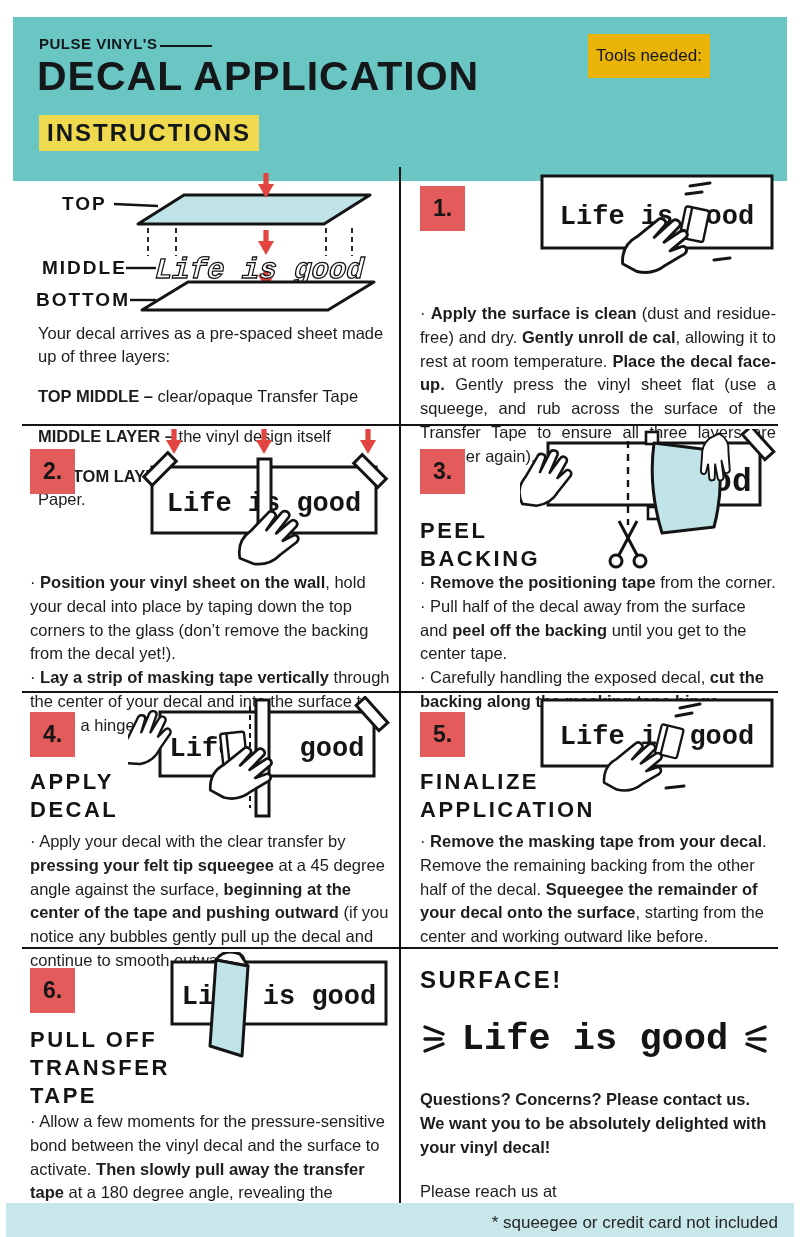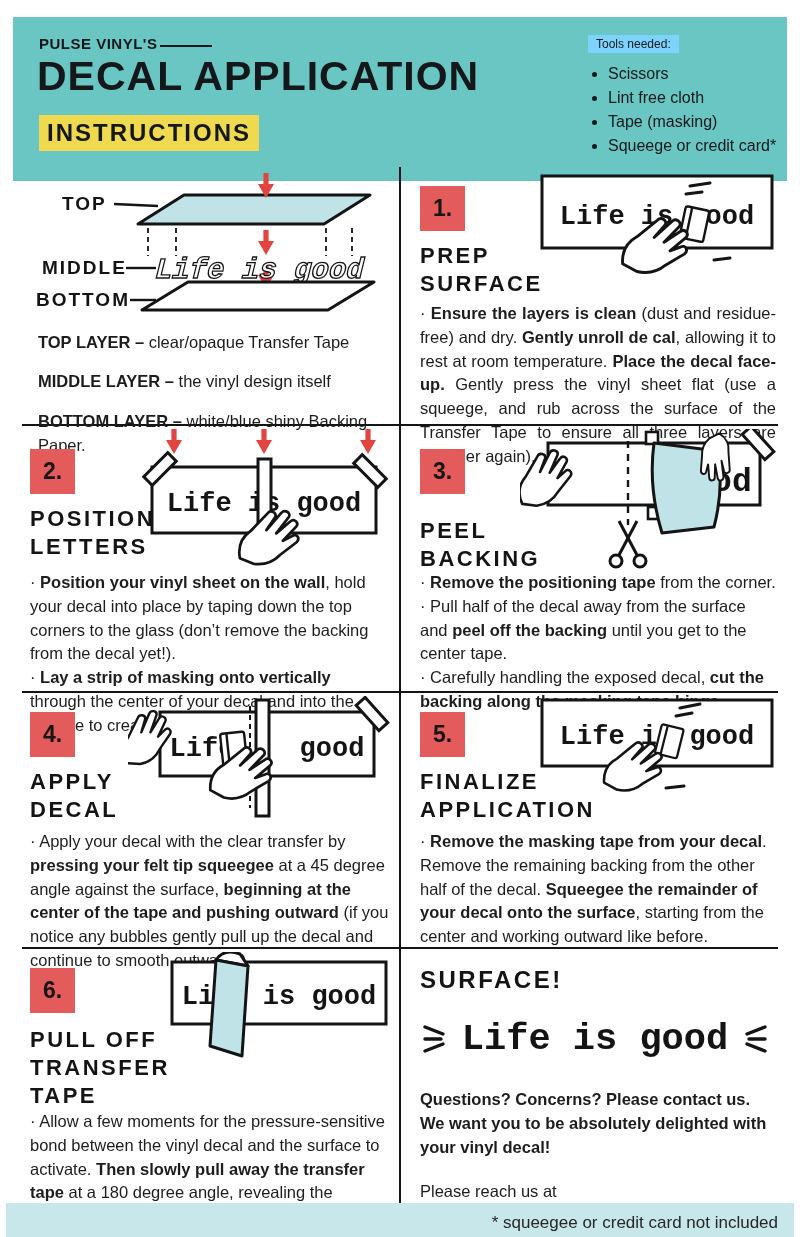--- a/index.html
+++ b/index.html
@@ -6,21 +6,21 @@
   .page{position:relative;width:800px;height:1237px;background:#fff;overflow:hidden;
         font-family:"Liberation Sans",sans-serif;color:#1c1c1c;}
   
   .header{position:absolute;left:13px;right:13px;top:17px;height:164px;background:#69c6c2;}
   .brand{position:absolute;left:26px;top:18px;font-size:15px;font-weight:700;letter-spacing:.5px;color:#15181a;}
   .brand-line{display:inline-block;width:52px;height:2px;background:#15181a;margin-left:3px;vertical-align:2px;}
   .title{position:absolute;left:24px;top:36px;margin:0;font-size:41px;font-weight:800;letter-spacing:1px;color:#15181a;}
   .subtitle{position:absolute;left:26px;top:98px;background:#efd94f;padding:4px 8px;font-size:24px;
             font-weight:700;letter-spacing:2px;color:#15181a;}
   .tools{position:absolute;left:575px;top:17px;width:200px;}
-  .tools-label{display:inline-block;background:#7dd3fc;padding:2px 8px;font-size:12px;color:#15181a;}
+  .tools-label{display:inline-block;background:#eab308;padding:12px 8px;font-size:17px;color:#15181a;}
   .tools ul{margin:9px 0 0 0;padding-left:20px;font-size:16px;line-height:1.5;color:#15181a;}
   
   .vline{position:absolute;left:399px;top:167px;width:2px;height:1036px;background:#141414;}
   .hline{position:absolute;left:22px;right:22px;height:2px;background:#141414;}
   .hl1{top:424px;} .hl2{top:691px;} .hl3{top:947px;}
   
   .cell{position:absolute;}
   .c-r1l{left:24px;top:172px;width:366px;}
   .c-r1r{left:414px;top:172px;width:362px;}
   .c-r2l{left:24px;top:429px;width:366px;}
@@ -80,26 +80,20 @@
   </svg>
 
   <header class="header">
     <div class="brand">
       <span>PULSE VINYL'S</span><span class="brand-line"></span>
     </div>
     <h1 class="title">DECAL APPLICATION</h1>
     <div class="subtitle">INSTRUCTIONS</div>
     <div class="tools">
       <span class="tools-label">Tools needed:</span>
-      <ul>
-        <li>Scissors</li>
-        <li>Lint free cloth</li>
-        <li>Tape (masking)</li>
-        <li>Squeege or credit card*</li>
-      </ul>
     </div>
   </header>
 
   <div class="vline"></div>
   <div class="hline hl1"></div>
   <div class="hline hl2"></div>
   <div class="hline hl3"></div>
 
   <section class="cell c-r1l">
     <svg class="diagram" width="360" height="142" viewBox="0 0 360 142">
@@ -115,69 +109,66 @@
         <line x1="300" y1="56" x2="300" y2="84"></line>
           <line x1="326" y1="56" x2="326" y2="84"></line>
       </g>
       <text class="lbl" x="16" y="102" font-size="19" fill="#141414">MIDDLE</text>
       <line x1="100" y1="96" x2="130" y2="96" stroke="#141414" stroke-width="2.4"></line>
       <text class="mono" x="258" y="106" font-size="29" text-anchor="middle" fill="#fff" stroke="#141414" stroke-width="1.3" transform="skewX(-14)">Life is good</text>
       <text class="lbl" x="10" y="134" font-size="19" fill="#141414">BOTTOM</text>
       <line x1="104" y1="128" x2="130" y2="128" stroke="#141414" stroke-width="2.4"></line>
       <polygon points="116,138 162,110 348,110 302,138" fill="#fff" stroke="#141414" stroke-width="3" stroke-linejoin="round"></polygon>
     </svg>
+    <p class="lead">Your decal arrives as a pre-spaced sheet made up of three layers:</p>
     <div class="layers">
-      <p><b>TOP LAYER – </b><span>clear/opaque Transfer Tape</span></p>
+      <p><b>TOP MIDDLE – </b><span>clear/opaque Transfer Tape</span></p>
       <p><b>MIDDLE LAYER – </b><span>the vinyl design itself</span></p>
       <p><b>BOTTOM LAYER – </b><span>white/blue shiny Backing Paper.</span></p>
     </div>
   </section>
 
   <section class="cell c-r1r">
     <div class="step-top h130">
       <div class="numbox">1.</div>
-      <h3 class="step-title">PREP
-SURFACE</h3>
       <svg class="illus" width="238" height="126" viewBox="0 0 238 126">
         <rect x="4" y="4" width="230" height="72" fill="#fff" stroke="#141414" stroke-width="3"></rect>
         <text class="mono" x="119" y="52" font-size="27" text-anchor="middle" fill="#141414">Life is good</text>
         <g stroke="#141414" stroke-width="3" stroke-linecap="round">
           <line x1="152" y1="14" x2="172" y2="11"></line>
             <line x1="148" y1="22" x2="164" y2="20"></line>
           <line x1="176" y1="88" x2="192" y2="86"></line>
         </g>
         <use href="#squeegee" transform="translate(148,34) rotate(12) scale(0.8)"></use>
         <use href="#hand" transform="translate(116,28) rotate(35) scale(0.9)"></use>
       </svg>
     </div>
     <div class="body">
-      <p class="just"><span>· </span><b>Ensure the layers is clean</b><span> (dust and residue-free) and dry. </span><b>Gently unroll de cal</b><span>, allowing it to rest at room temperature. </span><b>Place the decal face-up.</b><span> Gently press the vinyl sheet flat (use a squeege, and rub across the surface of the Transfer Tape to ensure all three layers are together again).</span></p>
+      <p class="just"><span>· </span><b>Apply the surface is clean</b><span> (dust and residue-free) and dry. </span><b>Gently unroll de cal</b><span>, allowing it to rest at room temperature. </span><b>Place the decal face-up.</b><span> Gently press the vinyl sheet flat (use a squeege, and rub across the surface of the Transfer Tape to ensure all three layers are together again).</span></p>
     </div>
   </section>
 
   <section class="cell c-r2l">
     <div class="step-top h142">
       <div class="numbox" style="top:20px">2.</div>
-      <h3 class="step-title" style="top:76px">POSITION
-LETTERS</h3>
       <svg class="illus" width="254" height="142" viewBox="0 0 254 142">
         <use href="#arr" x="38" y="0"></use>
         <use href="#arr" x="128" y="0"></use>
         <use href="#arr" x="232" y="0"></use>
         <rect x="16" y="38" width="224" height="66" fill="#fff" stroke="#141414" stroke-width="3"></rect>
         <text class="mono" x="128" y="82" font-size="27" text-anchor="middle" fill="#141414">Life is good</text>
         <use href="#tapebit" transform="translate(24,40) rotate(-45)"></use>
         <use href="#tapebit" transform="translate(234,42) rotate(45)"></use>
         <rect x="122" y="30" width="13" height="94" fill="#fff" stroke="#141414" stroke-width="3"></rect>
         <use href="#hand" transform="translate(126,66) rotate(28) scale(0.85)"></use>
       </svg>
     </div>
     <div class="body">
       <p><span>· </span><b>Position your vinyl sheet on the wall</b><span>, hold your decal into place by taping down the top corners to the glass (don’t remove the backing from the decal yet!).</span></p>
-      <p><span>· </span><b>Lay a strip of masking onto vertically</b><span> through the center of your decal and into the surface to create a hinge.</span></p>
+      <p><span>· </span><b>Lay a strip of masking tape vertically</b><span> through the center of your decal and into the surface to create a hinge.</span></p>
     </div>
   </section>
 
   <section class="cell c-r2r">
     <div class="step-top h142">
       <div class="numbox" style="top:20px">3.</div>
       <h3 class="step-title" style="top:88px">PEEL
 BACKING</h3>
       <svg class="illus" width="256" height="142" viewBox="0 0 256 142">
         <rect x="28" y="14" width="212" height="62" fill="#fff" stroke="#141414" stroke-width="3"></rect>

